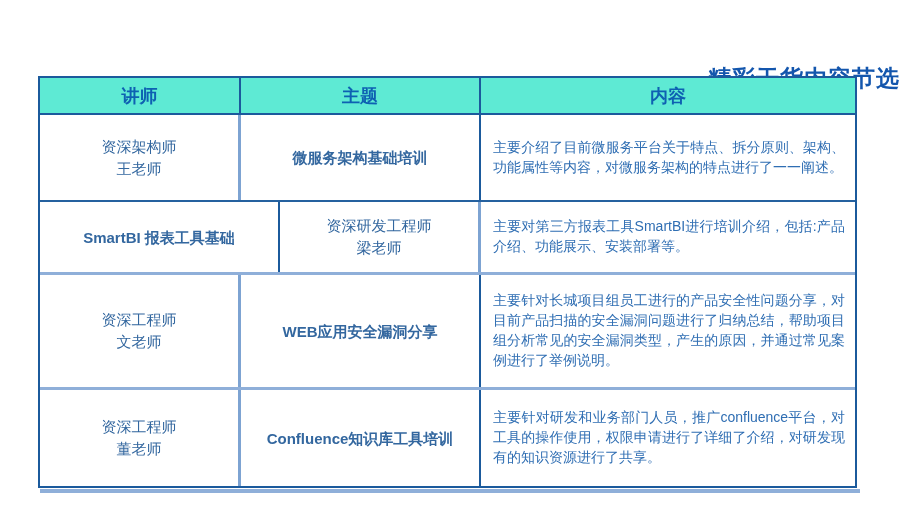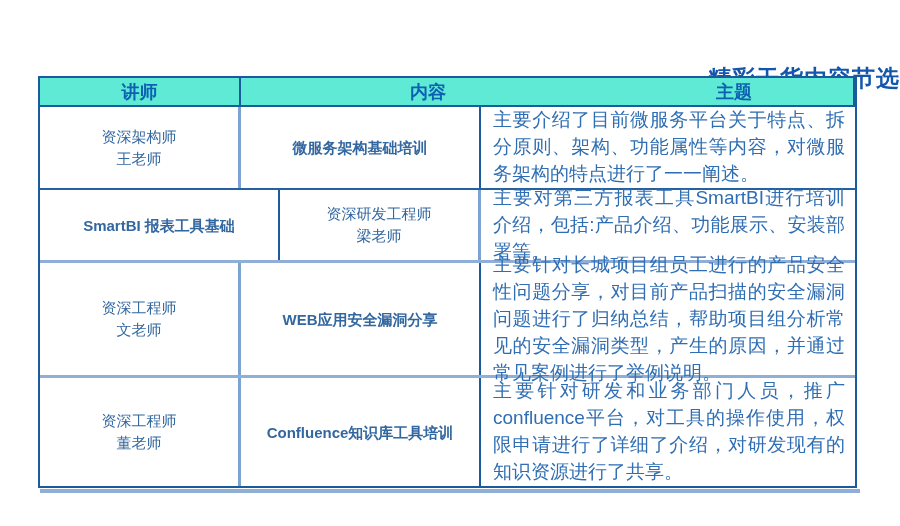--- a/index.html
+++ b/index.html
@@ -27,43 +27,43 @@
   .c2{width:240px;}
   .c3{flex:1;align-items:flex-start;}
   .header .c1{border-right:2px solid #1b5a9c;}
   .header .c2{border-right:2px solid #1b5a9c;}
   .t-row:not(.header) .c1{border-right:3px solid #7da3d2;}
   .t-row:not(.header) .c2{border-right:2px solid #1b5a9c;font-weight:bold;}
   .head-text{font-size:18px;font-weight:bold;color:#0e61b2;}
   .lect-line{font-size:15px;color:#33679f;line-height:1.45;text-align:center;}
   .topic-text{font-size:15px;color:#33679f;text-align:center;line-height:1.4;padding:0 6px;}
   .content-text{
-    font-size:19px;color:#2f6eb3;line-height:1.42;text-align:justify;
+    font-size:14px;color:#2f6eb3;line-height:1.42;text-align:justify;
     padding:0 10px 0 12px;width:100%;box-sizing:border-box;
   }
   .bottom-shadow{
     position:absolute;left:40px;top:489px;width:820px;height:4px;background:#8fafd9;
   }
 </style>
 </head>
 <body>
 
 <div class="page-title">精彩干货内容节选</div>
 
 <div class="table-wrap">
 
   <div class="t-row header">
     <div class="cell c1">
       <span class="head-text">讲师</span>
     </div>
+    <div class="cell c2">
+      <span class="head-text">主题</span>
+    </div>
     <div class="cell c3" style="align-items:center;">
       <span class="head-text">内容</span>
-    </div>
-    <div class="cell c2">
-      <span class="head-text">主题</span>
     </div>
   </div>
 
   <div class="t-row r1">
     <div class="cell c1">
       <span class="lect-line">资深架构师</span>
       <span class="lect-line">王老师</span>
     </div>
     <div class="cell c2">
       <span class="topic-text">微服务架构基础培训</span>

